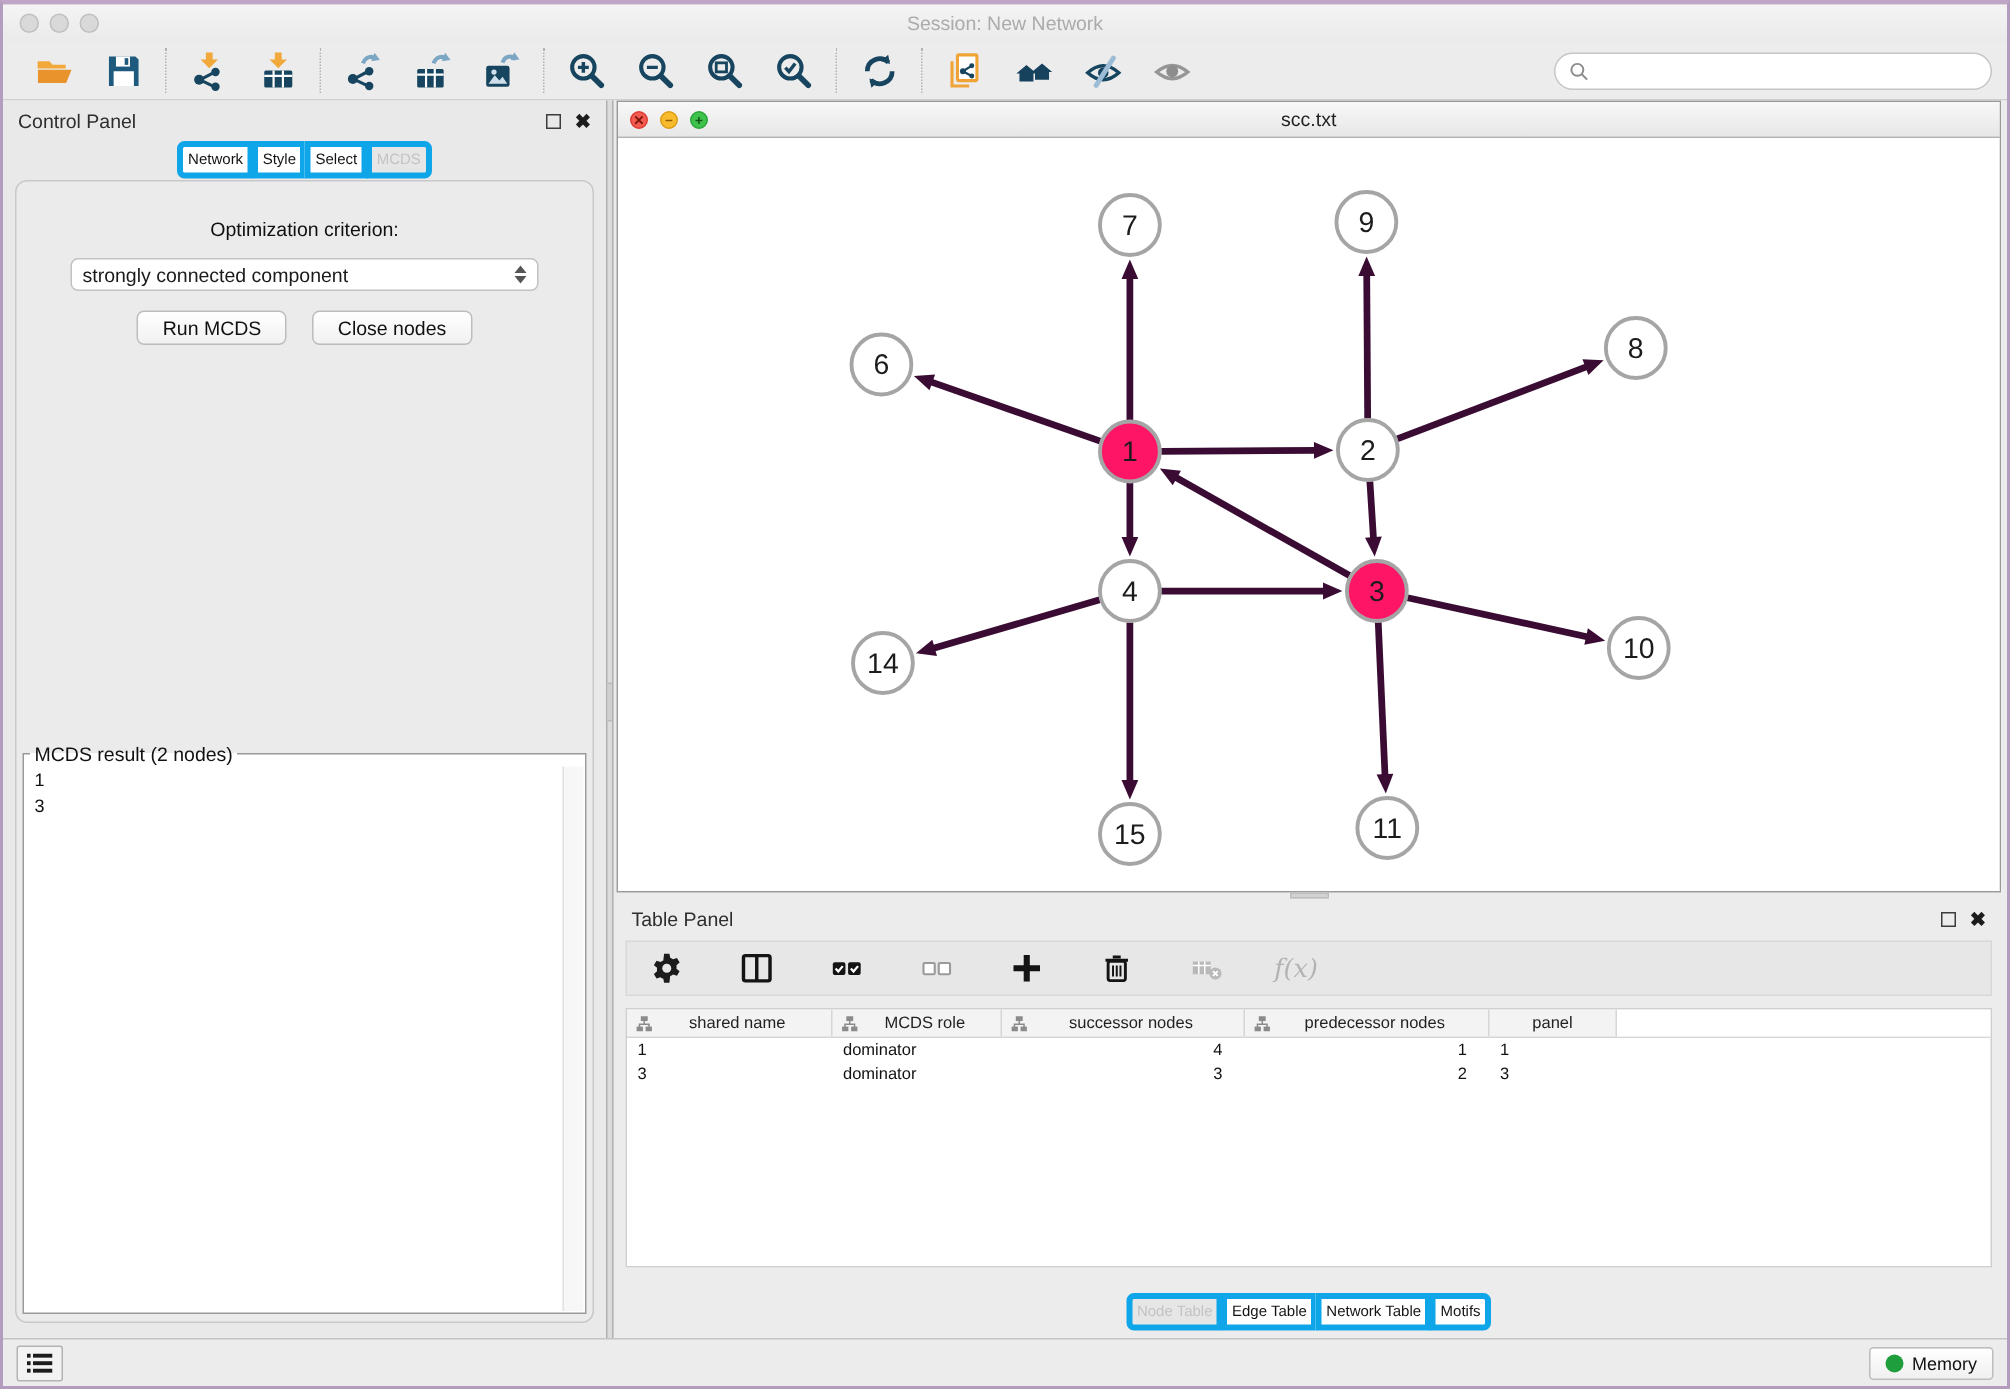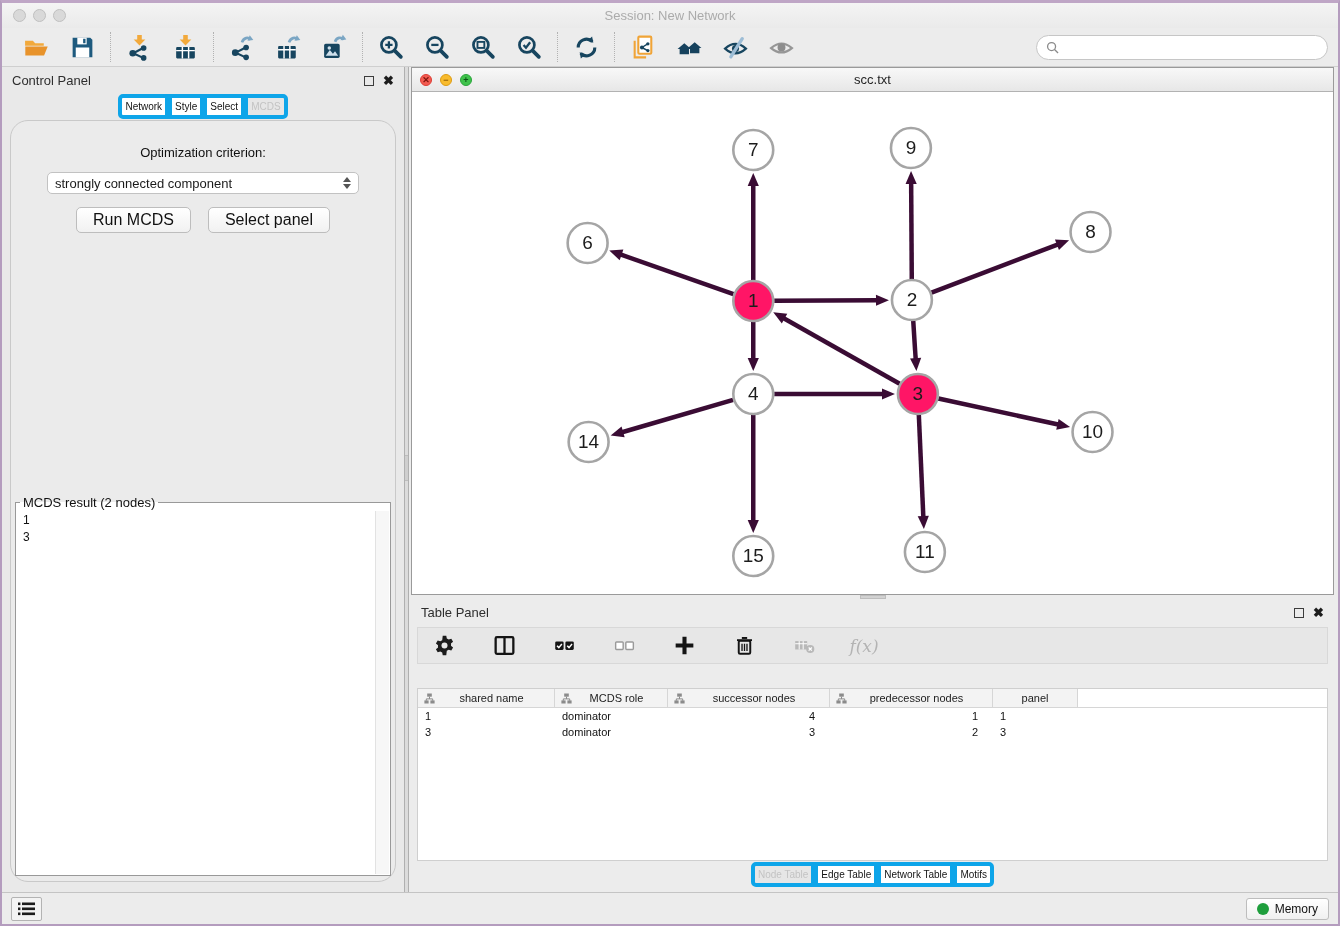--- a/index.html
+++ b/index.html
@@ -34,30 +34,30 @@
   .panel-header{height:27px;display:flex;align-items:center;padding:0 10px;gap:8px;}
   .panel-title{font-size:13px;color:#2e2e2e;}
   .panel-header-icons{margin-left:auto;display:flex;align-items:center;gap:9px;}
   .float-icon{width:10px;height:10px;border:1.6px solid #3c3c3c;display:inline-block;}
   .close-icon{font-size:13px;font-weight:bold;color:#1c1c1c;line-height:1;}
   .tabs{display:flex;justify-content:center;position:relative;z-index:2;}
   .tab{font-size:10px;padding:3px 3px;background:#fff;border:4px solid #0ea5e9;margin-left:-1px;color:#141414;white-space:nowrap;}
   .tab.first{border-radius:5px 0 0 5px;margin-left:0;}
   .tab.last{border-radius:0 5px 5px 0;}
   .tab.disabled-selected{background:#e6e6e6;color:#c3c3c3;}
-  .cp-content{position:absolute;left:8px;right:8px;top:53px;bottom:10px;border:1px solid #c9c9c9;border-radius:18px;background:#ebebeb;text-align:center;}
+  .cp-content{position:absolute;left:8px;right:8px;top:53px;bottom:10px;border:1px solid #c9c9c9;border-radius:8px;background:#ebebeb;text-align:center;}
   .opt-label{margin-top:24px;font-size:13px;color:#101010;}
   .select{width:312px;height:22px;margin:12px auto 0;background:#fff;border:1px solid #c2c2c2;border-radius:5px;display:flex;align-items:center;padding:0 7px;font-size:13px;}
   .select .sel-value{flex:1;text-align:left;}
   .stepper{display:flex;flex-direction:column;gap:2px;align-items:center;}
   .stepper i{width:0;height:0;border-left:4px solid transparent;border-right:4px solid transparent;}
   .stepper .up{border-bottom:5px solid #555;}
   .stepper .down{border-top:5px solid #555;}
   .btn-row{margin-top:13px;display:flex;justify-content:center;gap:17px;}
-  .mac-btn{background:linear-gradient(#ffffff,#f1f1f1);border:1px solid #bdbdbd;border-radius:5px;padding:3px 16px;font-size:16px;color:#111;}
+  .mac-btn{background:linear-gradient(#ffffff,#f1f1f1);border:1px solid #bdbdbd;border-radius:5px;padding:3px 16px;font-size:13px;color:#111;}
   fieldset.result{position:absolute;left:4px;right:4px;bottom:5px;top:374px;background:#fff;border:1px solid #999;text-align:left;}
   fieldset.result legend{font-size:13px;color:#111;margin-left:4px;padding:0 3px;}
   .result-list{position:absolute;left:1px;right:16px;top:2px;bottom:1px;overflow:hidden;}
   .result-item{font-size:12px;line-height:17px;padding-left:6px;color:#111;}
   .result-scroll{position:absolute;right:1px;top:1px;bottom:1px;width:14px;background:#f7f7f7;border-left:1px solid #e2e2e2;}
   
   .v-split{width:5px;background:#dcdcdc;border-left:1px solid #b0b0b0;border-right:1px solid #b0b0b0;position:relative;flex:none;}
   .v-grip{position:absolute;top:388px;left:0;width:100%;height:26px;background:#cfcfcf;border-top:1px solid #bdbdbd;border-bottom:1px solid #bdbdbd;}
   
   .right-col{flex:1;display:flex;flex-direction:column;padding:0 4px 0 2px;background:#ececec;}
@@ -68,21 +68,21 @@
   .tl.red{background:#f35b51;border:1px solid #dd3d34;color:#7c140d;}
   .tl.yellow{background:#f8bb2d;border:1px solid #dd9c13;color:#905c02;}
   .tl.green{background:#3fc24b;border:1px solid #2aa53b;color:#0c5417;}
   .net-title{font-size:13px;color:#1f1f1f;}
   .net-canvas{flex:1;position:relative;background:#fff;}
   .net-canvas svg{position:absolute;inset:0;width:100%;height:100%;}
   .h-split{height:4px;position:relative;}
   .h-grip{position:absolute;left:50%;top:0;width:26px;height:4px;margin-left:-13px;background:#d2d2d2;border:1px solid #bdbdbd;}
   
   .table-panel{flex:1;display:flex;flex-direction:column;background:#ececec;}
-  .tp-toolbar{height:37px;margin:1px 6px 16px 6px;background:#e7e7e7;border:1px solid #d8d8d8;display:flex;align-items:center;gap:36px;padding:0 14px;}
+  .tp-toolbar{height:37px;margin:1px 6px 0 6px;background:#e7e7e7;border:1px solid #d8d8d8;display:flex;align-items:center;gap:36px;padding:0 14px;}
   .tp-btn{width:24px;height:24px;display:flex;align-items:center;justify-content:center;}
   .tp-btn svg{width:23px;height:23px;}
   .fx{font-family:"DejaVu Serif",serif;font-style:italic;font-size:17px;color:#b3b3b3;}
   .table-area{margin:8px 6px 0 6px;background:#fff;border:1px solid #cfcfcf;height:173px;overflow:hidden;flex:none;}
   .thead{display:flex;height:19px;background:#f3f3f3;border-bottom:1px solid #d6d6d6;}
   .th{display:flex;align-items:center;border-right:1px solid #d6d6d6;font-size:11px;color:#222;padding-left:6px;}
   .th .th-label{flex:1;text-align:center;padding-right:6px;}
   .th-fill{flex:1;background:#fff;}
   .tr{display:flex;height:16px;align-items:center;font-size:11px;color:#111;}
   .td{overflow:hidden;white-space:nowrap;}
@@ -286,21 +286,21 @@
       <div class="opt-label">Optimization criterion:</div>
       <div class="select">
         <span class="sel-value">strongly connected component</span>
         <span class="stepper">
             <i class="up"></i>
             <i class="down"></i>
           </span>
       </div>
       <div class="btn-row">
         <button class="mac-btn">Run MCDS</button>
-        <button class="mac-btn">Select panel</button>
+        <button class="mac-btn">Close nodes</button>
       </div>
       <fieldset class="result">
         <legend>MCDS result (2 nodes)</legend>
         <div class="result-list">
             <div class="result-item">1</div>
             <div class="result-item">3</div>
           </div>
         <div class="result-scroll"></div>
       </fieldset>
     </div>

